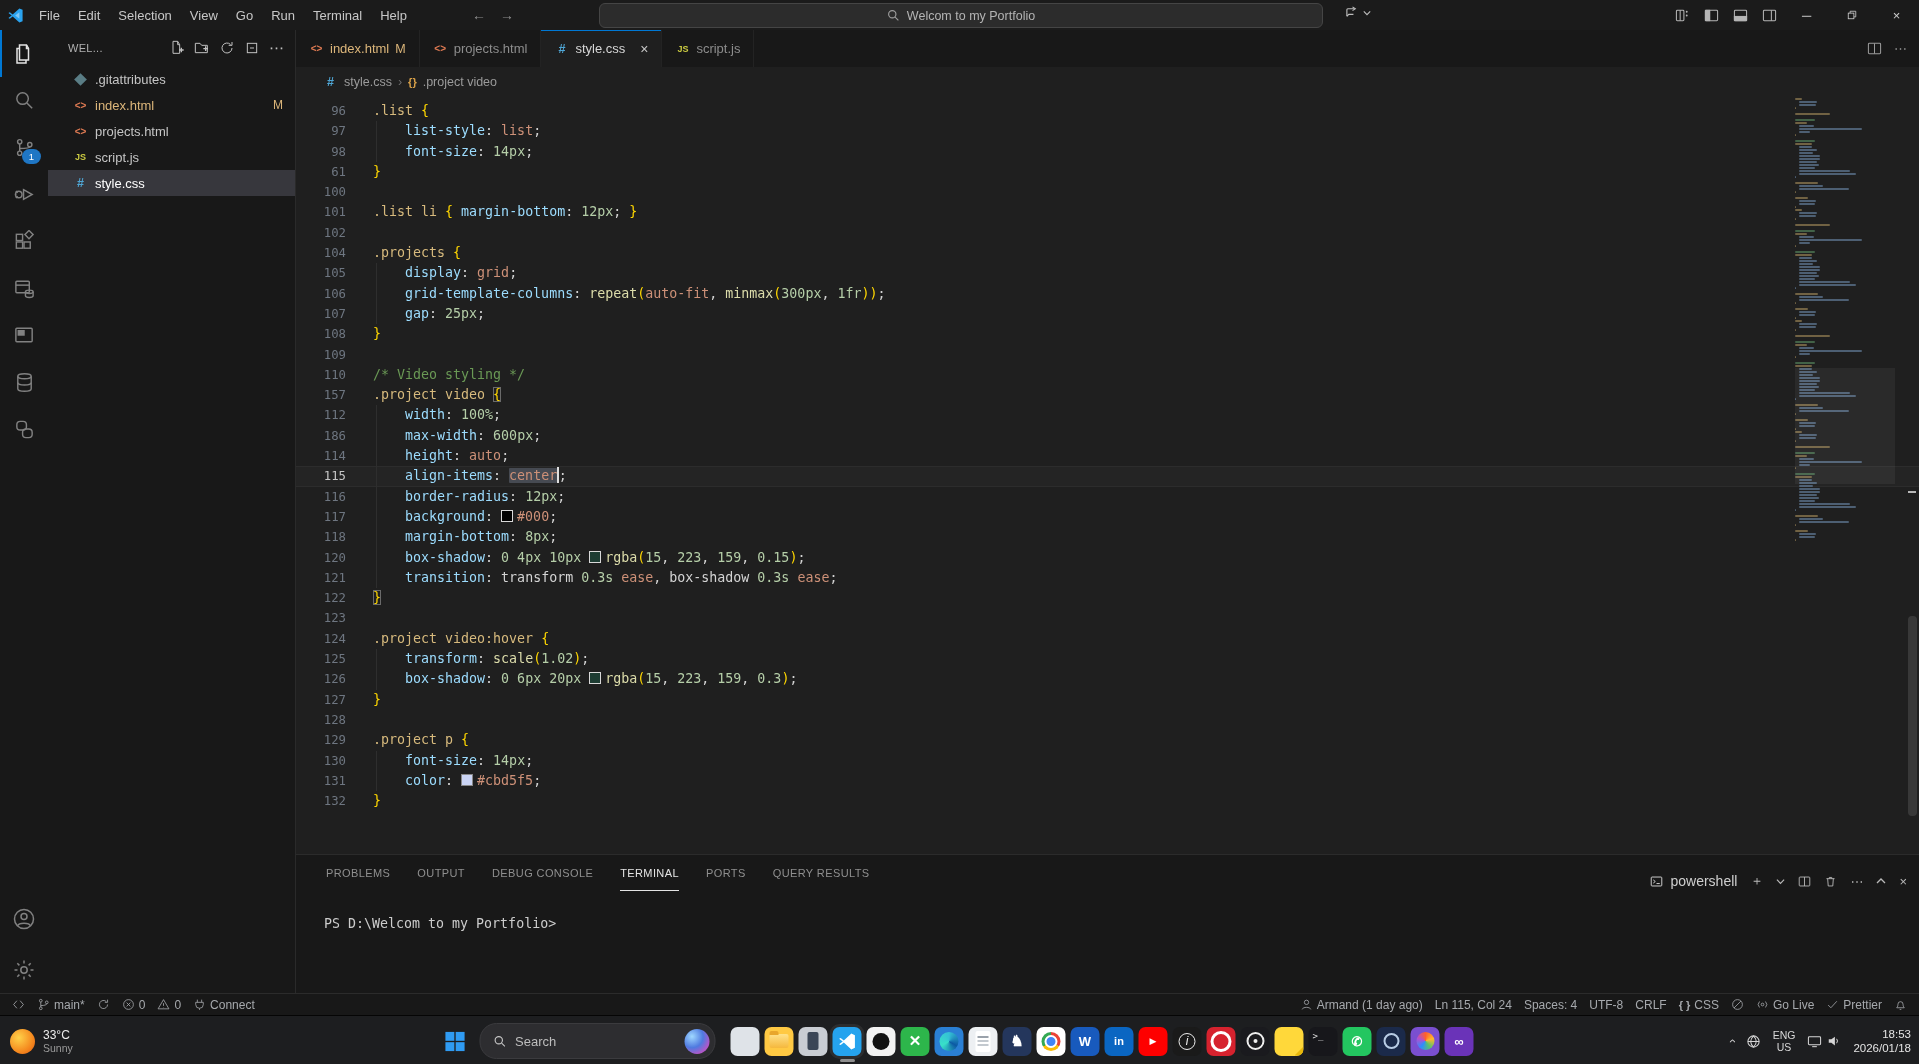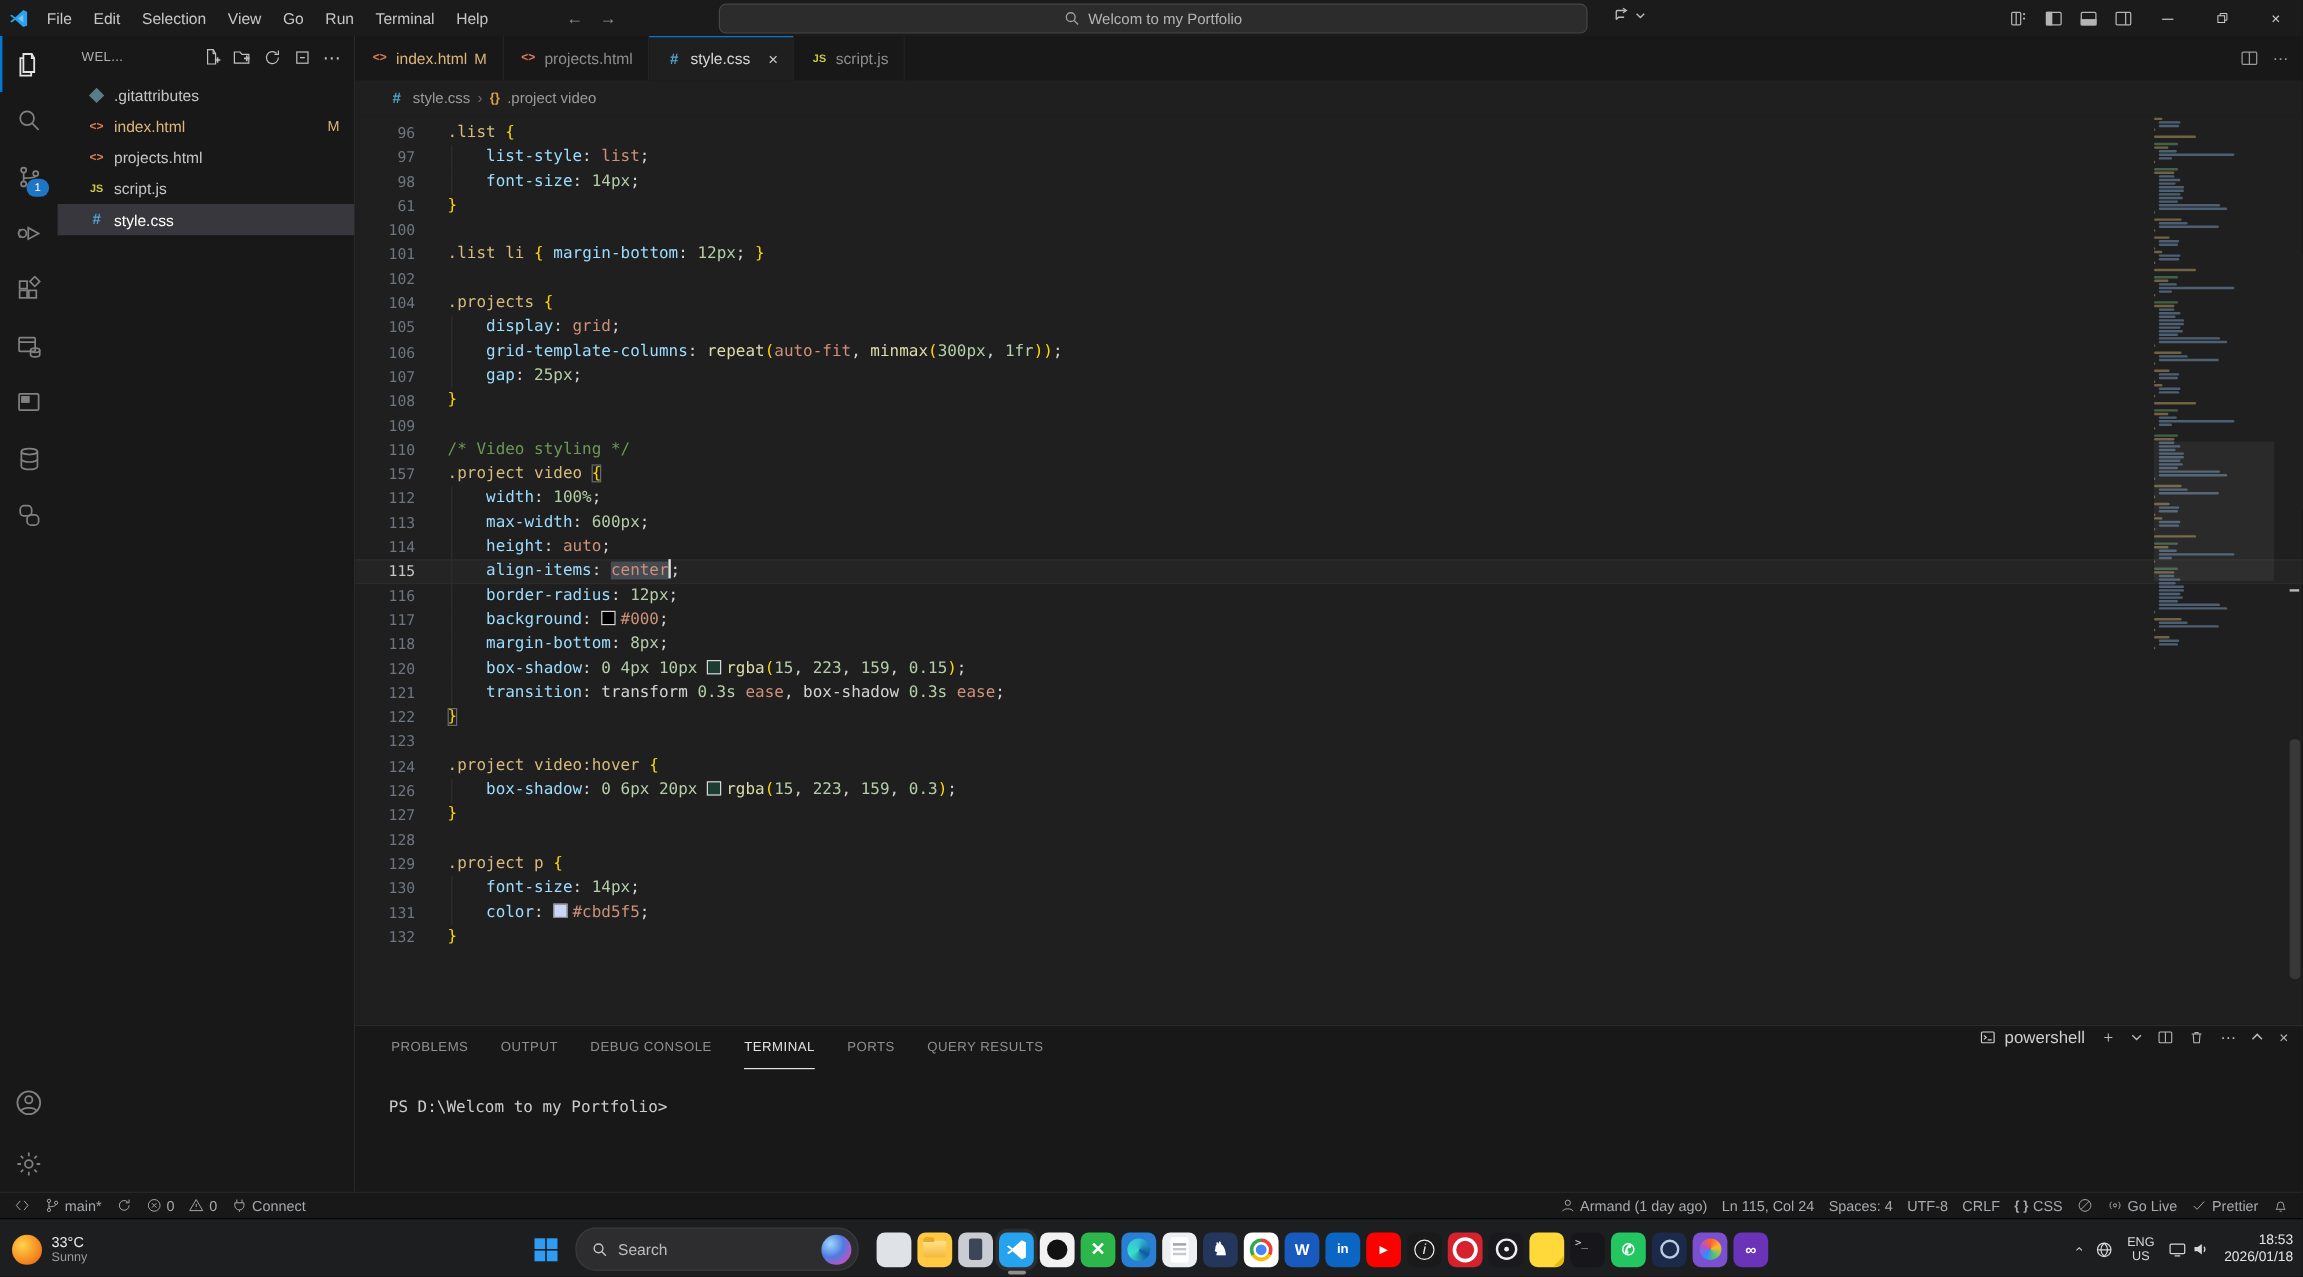--- a/index.html
+++ b/index.html
@@ -68,21 +68,21 @@
   .cursor{display:inline-block;width:1.5px;height:16px;background:#e0e0e0;vertical-align:-3px}
   .swatch{display:inline-block;width:10px;height:10px;border:1px solid #d8d8d8;margin:0 4px -1px 0}
   .minimap{position:absolute;top:2px;right:24px;width:100px;bottom:0;overflow:hidden}
   .mm-bar{height:2px;margin-bottom:1px;border-radius:1px;opacity:.75}
   .mini-slider{position:absolute;left:-4px;right:-4px;top:270px;height:116px;background:rgba(255,255,255,.05)}
   .overview{position:absolute;right:0;top:0;bottom:0;width:14px}
   .ov-cursor{position:absolute;right:3px;top:395px;width:8px;height:2px;background:#b8b8b8}
   .vthumb{position:absolute;right:2px;width:9px;top:520px;height:200px;background:rgba(121,121,121,.28);border-radius:4px}
   
   .panel{height:138px;background:#181818;border-top:1px solid #2b2b2b;display:flex;flex-direction:column}
-  .panel-header{height:35px;display:flex;align-items:flex-start;padding:0 12px 0 30px}
+  .panel-header{height:35px;display:flex;align-items:flex-end;padding:0 12px 0 30px}
   .ptab{font-size:11px;letter-spacing:.4px;color:#8f8f8f;margin-right:27px;height:35px;display:flex;align-items:center;
         border-bottom:1px solid transparent}
   .ptab.active{color:#e4e4e4;border-bottom-color:#e4e4e4}
   .panel-actions{margin-left:auto;display:flex;align-items:center;gap:13px;color:#b9b9b9}
   .shell-label{font-size:14px;display:flex;gap:7px;align-items:center;color:#cfcfcf}
   .pa-ic{display:flex;align-items:center;justify-content:center;font-size:13px}
   .terminal-body{padding:26px 0 0 28px;font-family:"DejaVu Sans Mono",monospace;font-size:13.3px;color:#cccccc}
   
   .statusbar{height:21px;background:#181818;border-top:1px solid #2b2b2b;display:flex;align-items:center;
       font-size:12px;color:#a6a9ad;padding:0 6px}
@@ -408,31 +408,32 @@
             <div class="line"><span class="ln">102</span><span class="lt"></span></div>
             <div class="line"><span class="ln">104</span><span class="lt"><span class="tk-s">.projects</span><span class="tk-p"> </span><span class="tk-b">{</span></span></div>
             <div class="line"><span class="ln">105</span><span class="lt guided"><span class="tk-p">    </span><span class="tk-k">display</span><span class="tk-p">: </span><span class="tk-v">grid</span><span class="tk-p">;</span></span></div>
             <div class="line"><span class="ln">106</span><span class="lt guided"><span class="tk-p">    </span><span class="tk-k">grid-template-columns</span><span class="tk-p">: </span><span class="tk-f">repeat</span><span class="tk-b">(</span><span class="tk-v">auto-fit</span><span class="tk-p">, </span><span class="tk-f">minmax</span><span class="tk-b">(</span><span class="tk-n">300px</span><span class="tk-p">, </span><span class="tk-n">1fr</span><span class="tk-b">))</span><span class="tk-p">;</span></span></div>
             <div class="line"><span class="ln">107</span><span class="lt guided"><span class="tk-p">    </span><span class="tk-k">gap</span><span class="tk-p">: </span><span class="tk-n">25px</span><span class="tk-p">;</span></span></div>
             <div class="line"><span class="ln">108</span><span class="lt"><span class="tk-b">}</span></span></div>
             <div class="line"><span class="ln">109</span><span class="lt"></span></div>
             <div class="line"><span class="ln">110</span><span class="lt"><span class="tk-c">/* Video styling */</span></span></div>
             <div class="line"><span class="ln">157</span><span class="lt"><span class="tk-s">.project video</span><span class="tk-p"> </span><span class="tk-bm">{</span></span></div>
             <div class="line"><span class="ln">112</span><span class="lt guided"><span class="tk-p">    </span><span class="tk-k">width</span><span class="tk-p">: </span><span class="tk-n">100%</span><span class="tk-p">;</span></span></div>
-            <div class="line"><span class="ln">113</span><span class="lt guided"><span class="tk-p">    </span><span class="tk-k">max-width</span><span class="tk-p">: </span><span class="tk-n">600px</span><span class="tk-p">;</span></span></div>
+            <div class="line"><span class="ln">186</span><span class="lt guided"><span class="tk-p">    </span><span class="tk-k">max-width</span><span class="tk-p">: </span><span class="tk-n">600px</span><span class="tk-p">;</span></span></div>
             <div class="line"><span class="ln">114</span><span class="lt guided"><span class="tk-p">    </span><span class="tk-k">height</span><span class="tk-p">: </span><span class="tk-v">auto</span><span class="tk-p">;</span></span></div>
             <div class="line cur-line"><span class="ln">115</span><span class="lt guided"><span class="tk-p">    </span><span class="tk-k">align-items</span><span class="tk-p">: </span><span class="sel-bg"><span class="tk-v">center</span></span><span class="cursor"></span><span class="tk-p">;</span></span></div>
             <div class="line"><span class="ln">116</span><span class="lt guided"><span class="tk-p">    </span><span class="tk-k">border-radius</span><span class="tk-p">: </span><span class="tk-n">12px</span><span class="tk-p">;</span></span></div>
             <div class="line"><span class="ln">117</span><span class="lt guided"><span class="tk-p">    </span><span class="tk-k">background</span><span class="tk-p">: </span><span class="swatch" style="background: rgb(0, 0, 0);"></span><span class="tk-v">#000</span><span class="tk-p">;</span></span></div>
             <div class="line"><span class="ln">118</span><span class="lt guided"><span class="tk-p">    </span><span class="tk-k">margin-bottom</span><span class="tk-p">: </span><span class="tk-n">8px</span><span class="tk-p">;</span></span></div>
             <div class="line"><span class="ln">120</span><span class="lt guided"><span class="tk-p">    </span><span class="tk-k">box-shadow</span><span class="tk-p">: </span><span class="tk-n">0 4px 10px </span><span class="swatch" style="background: rgb(29, 60, 50);"></span><span class="tk-f">rgba</span><span class="tk-b">(</span><span class="tk-n">15</span><span class="tk-p">, </span><span class="tk-n">223</span><span class="tk-p">, </span><span class="tk-n">159</span><span class="tk-p">, </span><span class="tk-n">0.15</span><span class="tk-b">)</span><span class="tk-p">;</span></span></div>
             <div class="line"><span class="ln">121</span><span class="lt guided"><span class="tk-p">    </span><span class="tk-k">transition</span><span class="tk-p">: </span><span class="tk-p">transform </span><span class="tk-n">0.3s</span><span class="tk-p"> </span><span class="tk-v">ease</span><span class="tk-p">, </span><span class="tk-p">box-shadow </span><span class="tk-n">0.3s</span><span class="tk-p"> </span><span class="tk-v">ease</span><span class="tk-p">;</span></span></div>
             <div class="line"><span class="ln">122</span><span class="lt"><span class="tk-bm">}</span></span></div>
             <div class="line"><span class="ln">123</span><span class="lt"></span></div>
             <div class="line"><span class="ln">124</span><span class="lt"><span class="tk-s">.project video:hover</span><span class="tk-p"> </span><span class="tk-b">{</span></span></div>
+            <div class="line"><span class="ln">125</span><span class="lt guided"><span class="tk-p">    </span><span class="tk-k">transform</span><span class="tk-p">: </span><span class="tk-f">scale</span><span class="tk-b">(</span><span class="tk-n">1.02</span><span class="tk-b">)</span><span class="tk-p">;</span></span></div>
             <div class="line"><span class="ln">126</span><span class="lt guided"><span class="tk-p">    </span><span class="tk-k">box-shadow</span><span class="tk-p">: </span><span class="tk-n">0 6px 20px </span><span class="swatch" style="background: rgb(29, 60, 50);"></span><span class="tk-f">rgba</span><span class="tk-b">(</span><span class="tk-n">15</span><span class="tk-p">, </span><span class="tk-n">223</span><span class="tk-p">, </span><span class="tk-n">159</span><span class="tk-p">, </span><span class="tk-n">0.3</span><span class="tk-b">)</span><span class="tk-p">;</span></span></div>
             <div class="line"><span class="ln">127</span><span class="lt"><span class="tk-b">}</span></span></div>
             <div class="line"><span class="ln">128</span><span class="lt"></span></div>
             <div class="line"><span class="ln">129</span><span class="lt"><span class="tk-s">.project p</span><span class="tk-p"> </span><span class="tk-b">{</span></span></div>
             <div class="line"><span class="ln">130</span><span class="lt guided"><span class="tk-p">    </span><span class="tk-k">font-size</span><span class="tk-p">: </span><span class="tk-n">14px</span><span class="tk-p">;</span></span></div>
             <div class="line"><span class="ln">131</span><span class="lt guided"><span class="tk-p">    </span><span class="tk-k">color</span><span class="tk-p">: </span><span class="swatch" style="background: rgb(203, 213, 245); border-color: rgb(136, 136, 136);"></span><span class="tk-v">#cbd5f5</span><span class="tk-p">;</span></span></div>
             <div class="line"><span class="ln">132</span><span class="lt"><span class="tk-b">}</span></span></div>
           </div>
         <div class="minimap">
           <div id="minimap-bars">

